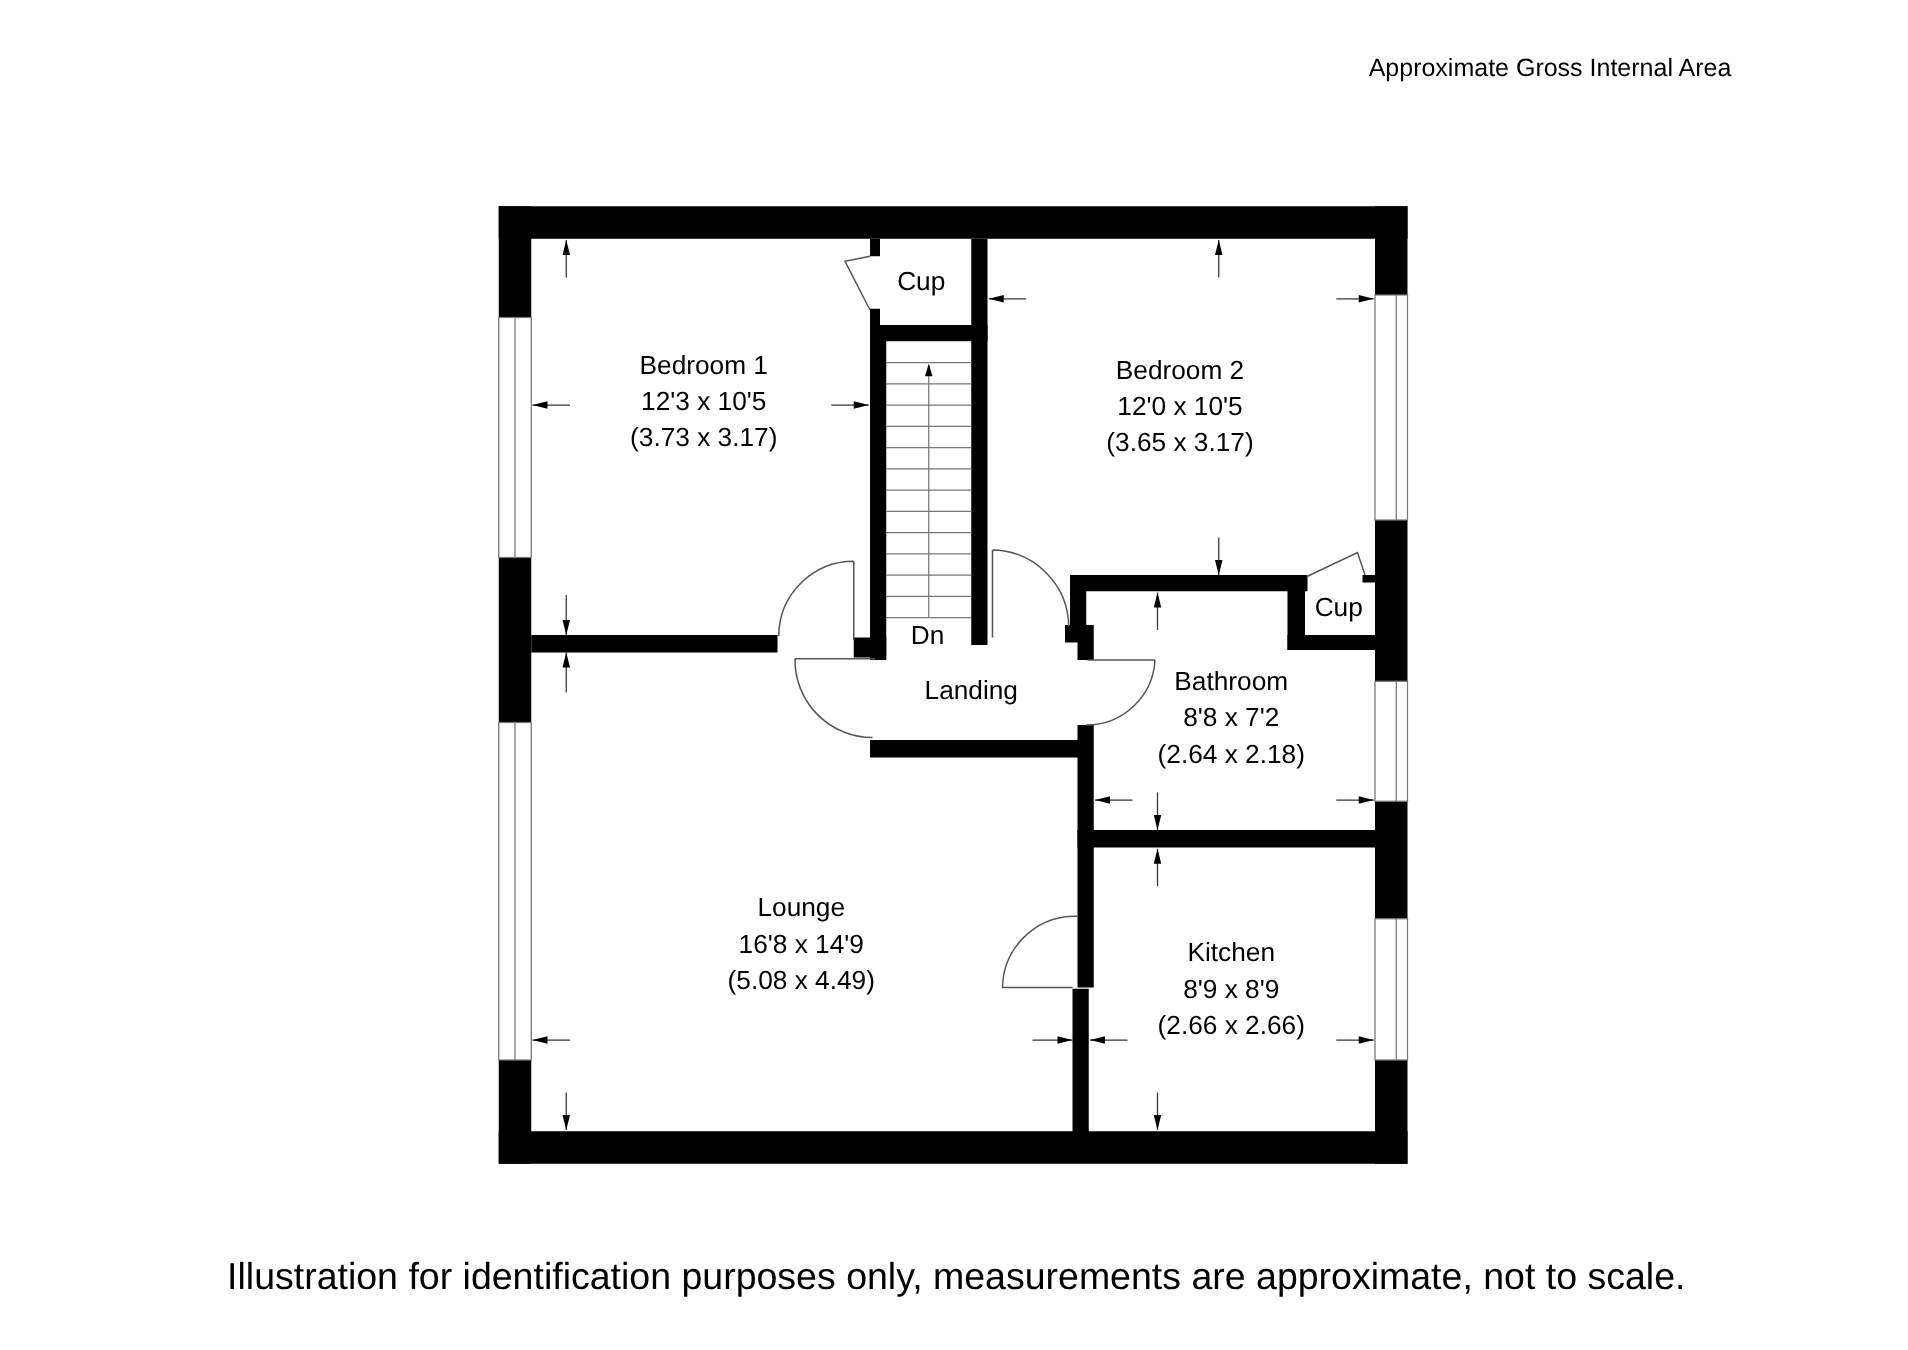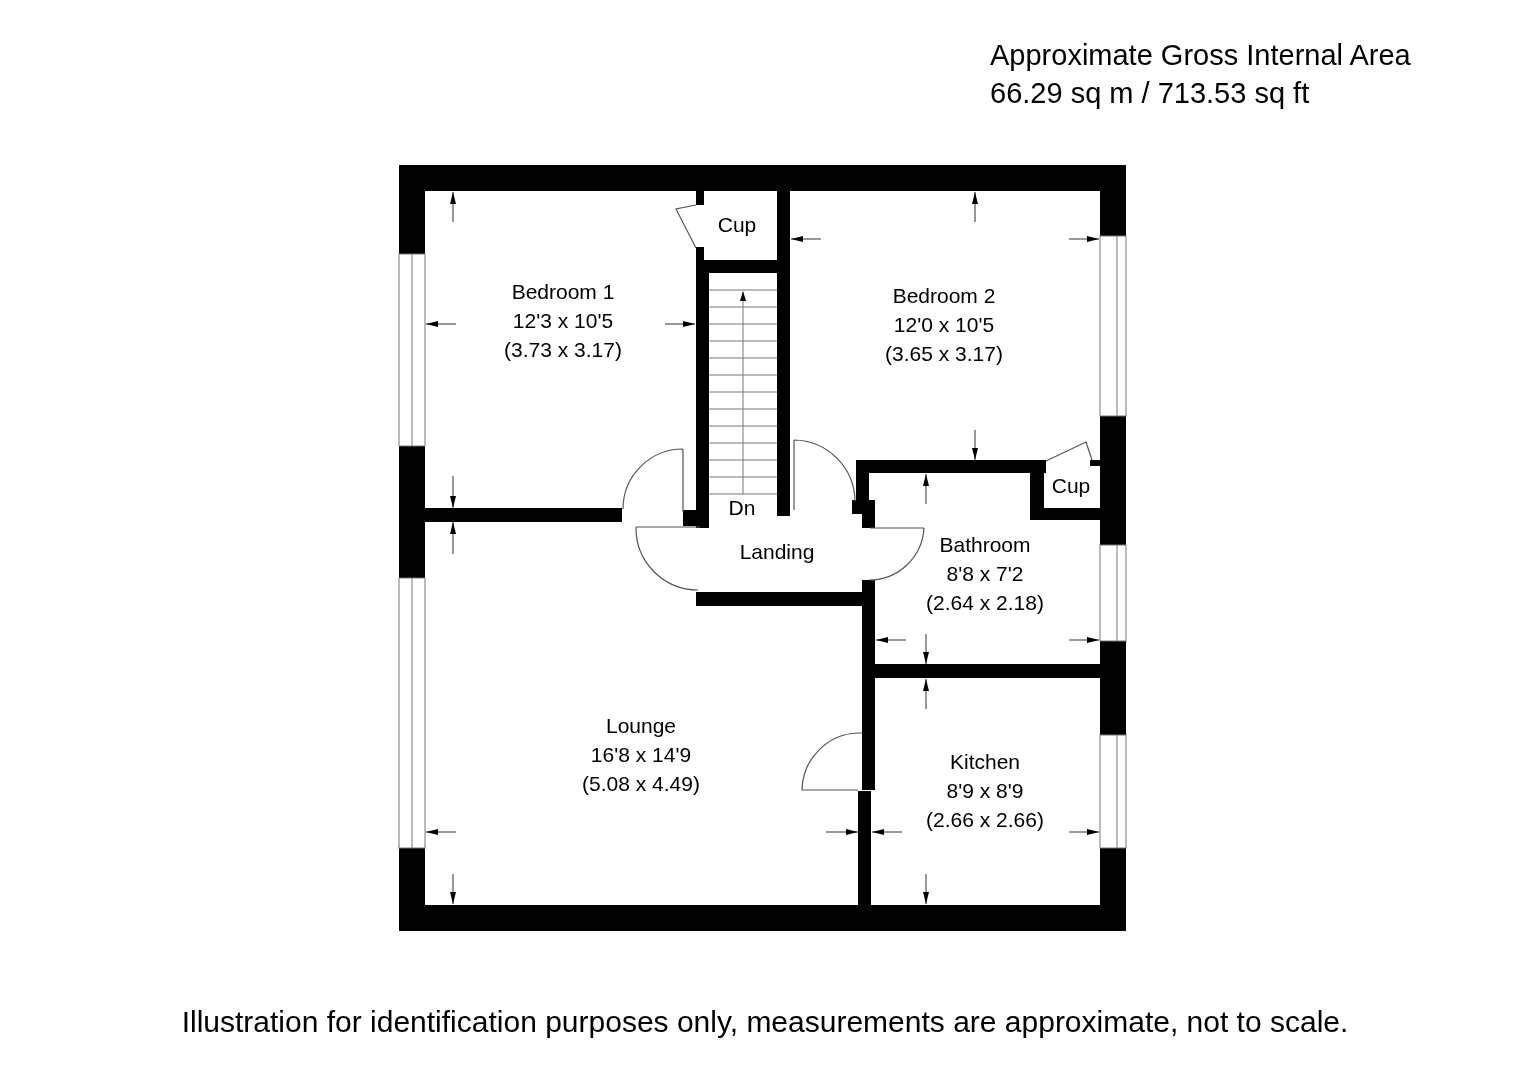--- a/index.html
+++ b/index.html
@@ -1,36 +1,35 @@
 <!DOCTYPE html>
 <html><head>
 <meta charset="utf-8">
 <style>
   html, body { margin: 0; padding: 0; background: #ffffff; }
   body { width: 1526px; height: 1080px; position: relative; overflow: hidden;
          font-family: "Liberation Sans", sans-serif; color: #000; }
-  .header { position: absolute; left: 990px; top: 36px; width: 500px; text-align: left;
-            font-size: 29px; line-height: 38px; }
+  .header { position: absolute; left: 990px; top: 36px; width: 500px; text-align: center;
+            font-size: 20px; line-height: 38px; }
   .footer { position: absolute; left: 0; top: 1005px; width: 1530px; text-align: center;
             font-size: 30px; }
   svg#plan { position: absolute; left: 0; top: 0; }
   .room-label { font-family: "Liberation Sans", sans-serif; font-size: 21px; fill: #000; text-anchor: middle; }
   .small-label { font-family: "Liberation Sans", sans-serif; font-size: 21px; fill: #000; text-anchor: middle; }
   .wall { fill: #000; }
   .win { fill: #fff; stroke: #777; stroke-width: 1; }
   .door { fill: none; stroke: #555; stroke-width: 1.2; }
   .stair { stroke: #777; stroke-width: 1; }
   .dim { stroke: #333; stroke-width: 1; }
 </style>
 </head>
 <body>
 
 <div class="header">
   <div>Approximate Gross Internal Area</div>
-  <div>66.29 sq m / 713.53 sq ft</div>
 </div>
 
 <svg id="plan" width="1526" height="1080" viewBox="0 0 1526 1080">
 
   <g>
     <rect class="wall" x="399" y="165" width="727" height="26"></rect>
     <rect class="wall" x="399" y="905" width="727" height="26"></rect>
     <rect class="wall" x="399" y="165" width="26" height="766"></rect>
     <rect class="wall" x="1100" y="165" width="26" height="766"></rect>
   </g>

